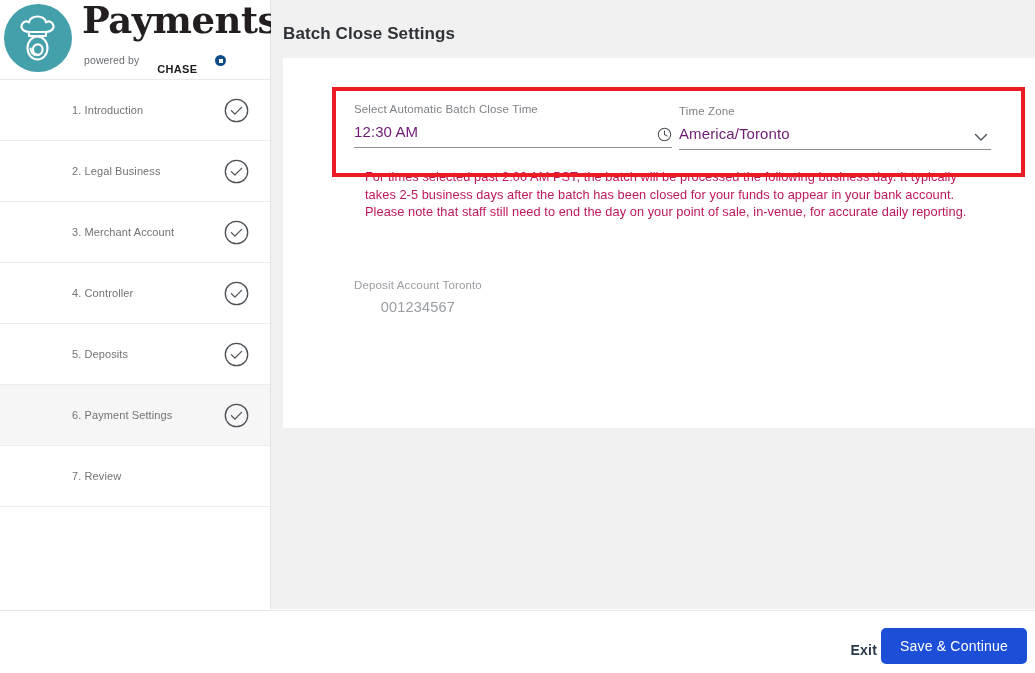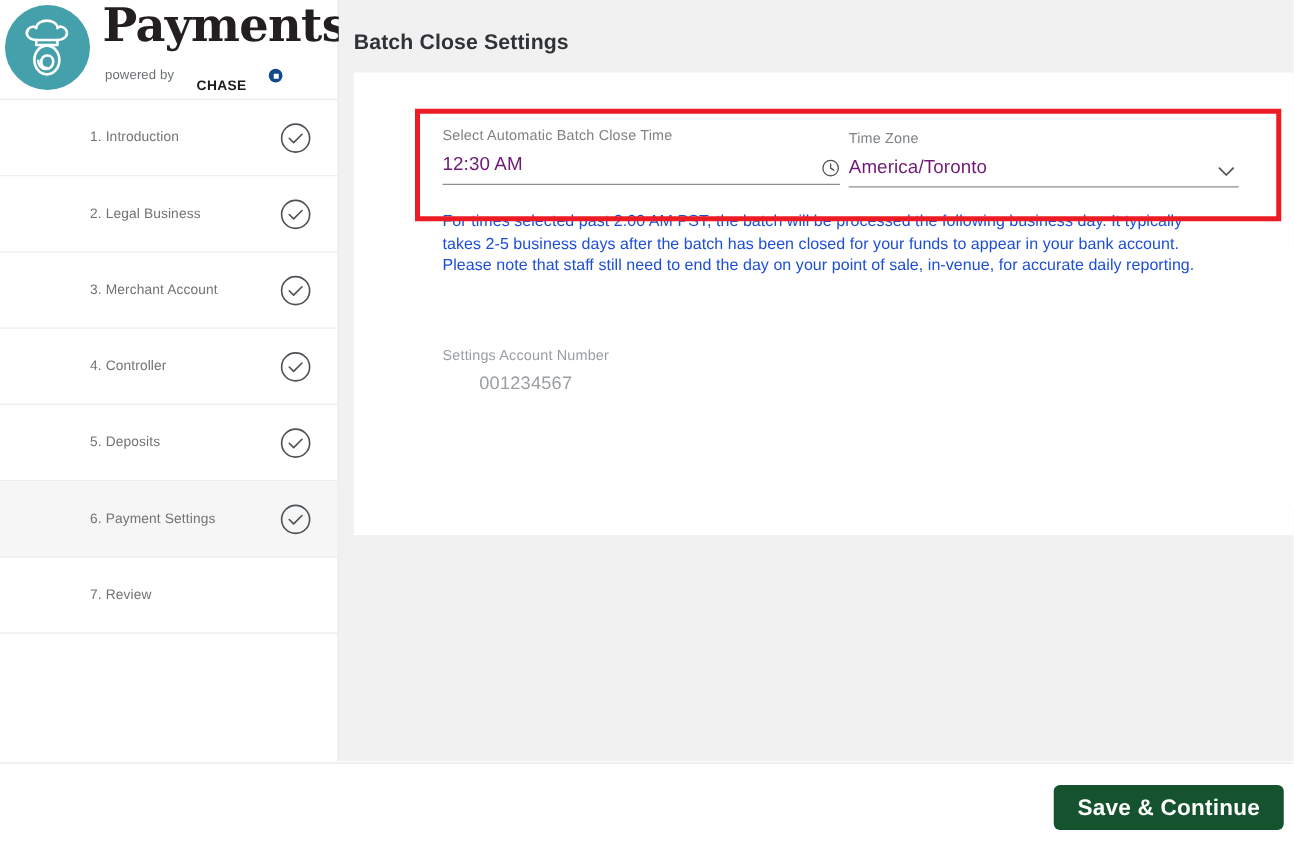--- a/index.html
+++ b/index.html
@@ -209,26 +209,26 @@
     width: 16px;
     height: 16px;
     display: flex;
     align-items: center;
     justify-content: center;
   }
   .field-icon.chev { width: 20px; height: 20px; bottom: 2px; }
 
   .helper-text {
     position: absolute;
-    left: 71px;
+    left: 82px;
     top: 110px;
     width: 610px;
     font-size: 12.8px;
     line-height: 17.6px;
-    color: #1d4ed8;
+    color: #be185d;
     letter-spacing: 0.05px;
   }
 
   .deposit-block {
     position: absolute;
     left: 71px;
     top: 221px;
   }
   .deposit-label {
     font-size: 11.5px;
@@ -267,24 +267,24 @@
     cursor: pointer;
     font-family: "Liberation Sans", sans-serif;
   }
 
   .btn-primary {
     position: absolute;
     right: 8px;
     top: 17px;
     height: 36px;
     padding: 0 19px;
-    background: #14532d;
+    background: #1d4ed8;
     color: #ffffff;
-    font-size: 18px;
-    font-weight: 700;
+    font-size: 14px;
+    font-weight: 400;
     letter-spacing: 0.2px;
     border: none;
     border-radius: 5px;
     cursor: pointer;
     font-family: "Liberation Sans", sans-serif;
   }
 </style>
 </head>
 <body>
 
@@ -412,21 +412,21 @@
             <svg width="20" height="20" viewBox="0 0 20 20" fill="none" stroke="#4c5156" stroke-width="1.4" stroke-linecap="round" stroke-linejoin="round">
               <path d="M4.5 7.5 L10 13 L15.5 7.5"></path>
             </svg>
           </span>
         </div>
       </div>
 
       <p class="helper-text">For times selected past 2:00 AM PST, the batch will be processed the following business day. It typically takes 2-5 business days after the batch has been closed for your funds to appear in your bank account. Please note that staff still need to end the day on your point of sale, in-venue, for accurate daily reporting.</p>
 
       <div class="deposit-block">
-        <div class="deposit-label">Settings Account Number</div>
+        <div class="deposit-label">Deposit Account Toronto</div>
         <div class="deposit-value">001234567</div>
       </div>
 
     </div>
   </section>
 
   <footer class="footer">
     <button class="btn-exit">Exit</button>
     <button class="btn-primary">Save &amp; Continue</button>
   </footer>

